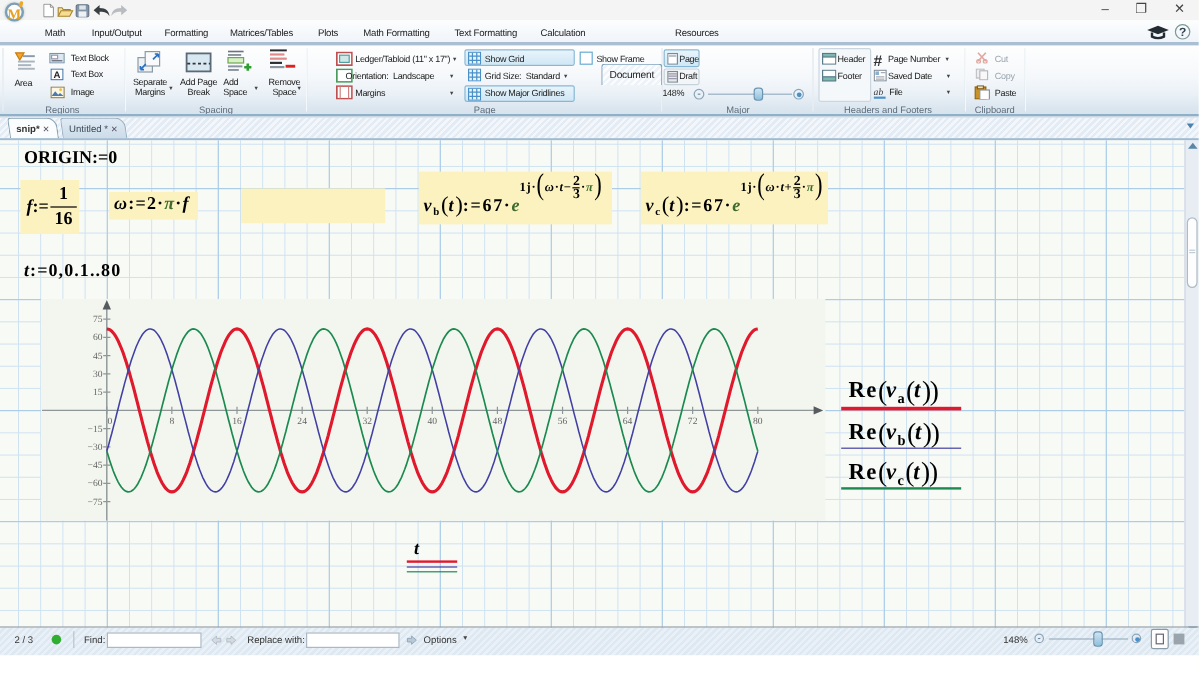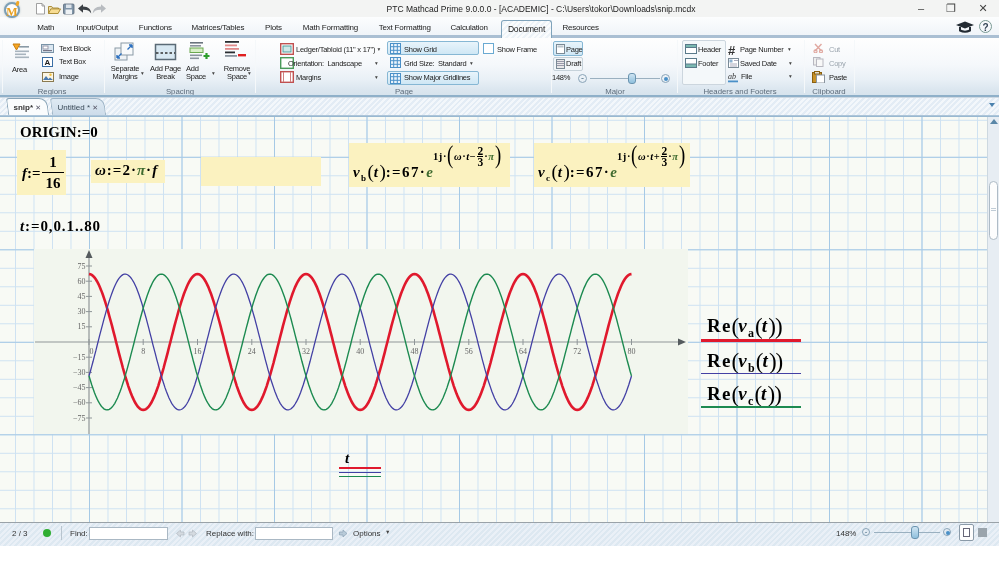--- a/index.html
+++ b/index.html
@@ -12,21 +12,21 @@
 #titletext { position:absolute; left:541px; top:3.5px; transform:translateX(-50%); white-space:nowrap; font-size:8.5px; color:#222; }
 .winbtn { position:absolute; top:0; height:17px; width:30px; color:#444; font-size:11px; text-align:center; line-height:17px; }
 
 
 #logo { position:absolute; left:4px; top:1.5px; width:16px; height:16px; border-radius:50%; background:#fdfdfc; border:2.5px solid #7d9fb5; z-index:60; box-shadow:0 0 2px rgba(120,150,170,.6); }
 #logo span { position:absolute; left:0; top:1px; width:100%; text-align:center; font-size:12px; font-weight:bold; color:#e8a020; font-family:"Liberation Serif",serif; }
 
 
 #tabrow { position:absolute; left:0; top:17px; width:999px; height:21px; background:linear-gradient(to bottom,#fcfdfe,#eef3f8); }
 #tabrow .rtab { position:absolute; top:6px; font-size:8px; letter-spacing:-0.2px; color:#222; transform:translateX(-50%); }
-#tabrow .active { font-size:8.5px; border:1px solid #7fa3bb; border-bottom:none; border-radius:3px 3px 0 0; background:repeating-linear-gradient(135deg,#fafcfd 0 2px,#edf3f8 2px 4px); z-index:5; }
+#tabrow .active { font-size:8.5px; border:1px solid #7fa3bb; border-bottom:none; border-radius:3px 3px 0 0; background:repeating-linear-gradient(135deg,#fafcfd 0 2px,#edf3f8 2px 4px); z-index:5;margin-top:33px; }
 #tabline { position:absolute; left:0; top:35px; width:999px; height:3px; background:#aabfd3; }
 
 
 #ribbon { position:absolute; left:0; top:38px; width:999px; height:59px; background:linear-gradient(to bottom,#fefefe 0%,#f5f8fb 45%,#e9f0f6 70%,#dbe6ef 88%,#d5e2ec 100%); }
 #ribbonline { position:absolute; left:0; top:95px; width:999px; height:2px; background:#8fb0c9; }
 .gsep { position:absolute; top:40px; width:1px; height:53px; background:#c3cfd9; border-right:1px solid #f5f8fa; }
 .glabel { position:absolute; top:87px; font-size:7.8px; color:#5c6b7a; width:120px; text-align:center; }
 .btnlabel { font-size:7.5px; letter-spacing:-0.25px; color:#222; }
 .small { font-size:7.5px; letter-spacing:-0.25px; color:#222; }
 .gray { color:#9aa4ad; }
@@ -73,21 +73,20 @@
 #vthumb { position:absolute; left:1px; top:64px; width:9px; height:59px; background:#fdfdfd; border:1px solid #aebbc6; border-radius:5px; }
 #hscroll { position:absolute; left:0; top:529px; width:999px; height:12px; background:#e9eef3; border-top:1px solid #d4dde4; }
 #hthumb { position:absolute; left:64px; top:1.5px; width:614px; height:9px; background:linear-gradient(to bottom,#fefefe,#eef2f5); border:1px solid #9fb0c0; border-radius:5px; }
 #statusbar { position:absolute; left:0; top:522px; width:999px; height:24px; background:repeating-linear-gradient(135deg,#eaf0f7 0 2px,#dde8f1 2px 4px); border-top:1.5px solid #9aa2a8; font-size:8px; color:#333; }
 .sbinput { position:absolute; top:3px; height:14px; background:#fff; border:1px solid #aab8c4; }
 </style>
 </head>
 <body>
 
 <div id="titlebar">
-  <div id="titletext">PTC Mathcad Prime 9.0.0.0 - [ACADEMIC] - C:\Users\tokor\Downloads\snip.mcdx</div>
   <svg class="abs" style="left:36px;top:3px" width="72" height="12" viewBox="0 0 72 12">
     <path d="M0.5 0.5 h5.5 l2.5 2.5 v8 h-8 z" fill="#fff" stroke="#8a8a8a" stroke-width=".8"></path>
     <path d="M6 0.5 v2.5 h2.5" fill="none" stroke="#8a8a8a" stroke-width=".8"></path>
     <path d="M12.5 10.5 v-7 h3.2 l1 1.5 h5.8 v1.2" fill="#efe0b0" stroke="#a58428" stroke-width=".9"></path>
     <path d="M12.5 10.5 l2.4-4.6 h9.6 l-2.4 4.6 z" fill="#f7dc92" stroke="#a58428" stroke-width=".9"></path>
     <rect x="27.5" y="1" width="10.5" height="10" rx="1" fill="#8095a8" stroke="#5a6a7a" stroke-width=".8"></rect>
     <rect x="30" y="1.5" width="5.5" height="3.5" fill="#dde4ea"></rect>
     <rect x="29.5" y="6.5" width="6.5" height="4.5" fill="#eef2f5"></rect>
     <path d="M42 5.5 L47 1.2 L47 3.6 C52.5 3.6 55 6.5 55.2 10.5 C53.5 7.5 51 6.7 47 6.8 L47 9.8 Z" fill="#3a3f44"></path>
     <path d="M70 5.5 L65 1.2 L65 3.6 C59.5 3.6 57 6.5 56.8 10.5 C58.5 7.5 61 6.7 65 6.8 L65 9.8 Z" fill="#b8bcc0"></path>
@@ -98,21 +97,21 @@
 </div>
 
 <div id="logo">
     <span>M</span>
     <i style="position:absolute;right:-1px;top:-3px;width:3px;height:5px;background:#f0a828;border-radius:2px;transform:rotate(18deg)"></i>
   </div>
 
 <div id="tabrow">
   <span class="rtab" style="left:45.7px">Math</span>
   <span class="rtab" style="left:97.3px">Input/Output</span>
-  <span class="rtab" style="left:155.3px">Functions</span>
+  <span class="rtab" style="left:155.3px">Formatting</span>
   <span class="rtab" style="left:217.9px">Matrices/Tables</span>
   <span class="rtab" style="left:273.4px">Plots</span>
   <span class="rtab" style="left:330.4px">Math Formatting</span>
   <span class="rtab" style="left:404.8px">Text Formatting</span>
   <span class="rtab" style="left:469.2px">Calculation</span>
   <span class="rtab active" style="left:501px;top:3px;width:51px;height:18px;text-align:center;padding-top:3px;transform:none">Document</span>
   <span class="rtab" style="left:580.7px">Resources</span>
   <svg class="abs" style="left:955px;top:3px" width="22" height="14" viewBox="0 0 22 14">
     <path d="M1 5 L10 1.5 L19 5 L10 8.5 Z" fill="#232b33"></path>
     <path d="M5 7 L5 10.5 Q10 13 15 10.5 L15 7" fill="none" stroke="#232b33" stroke-width="2"></path>

